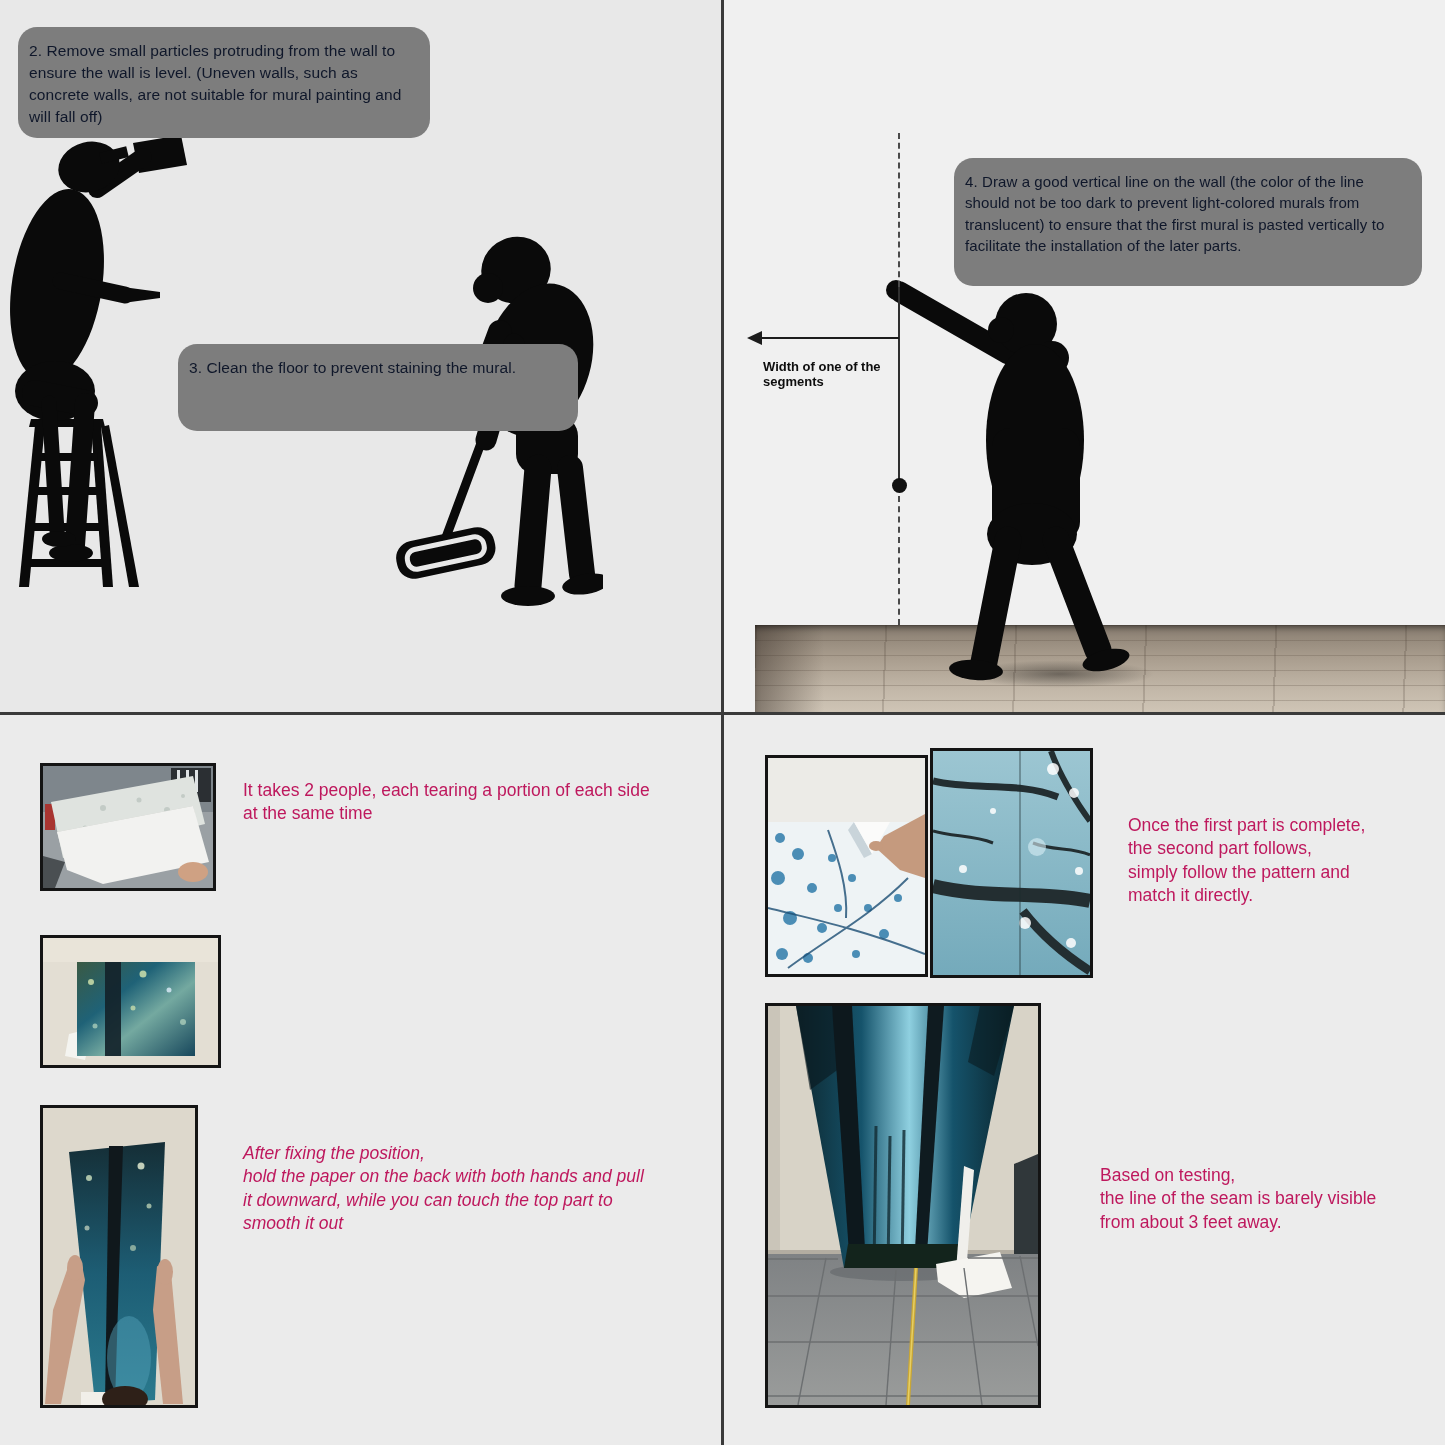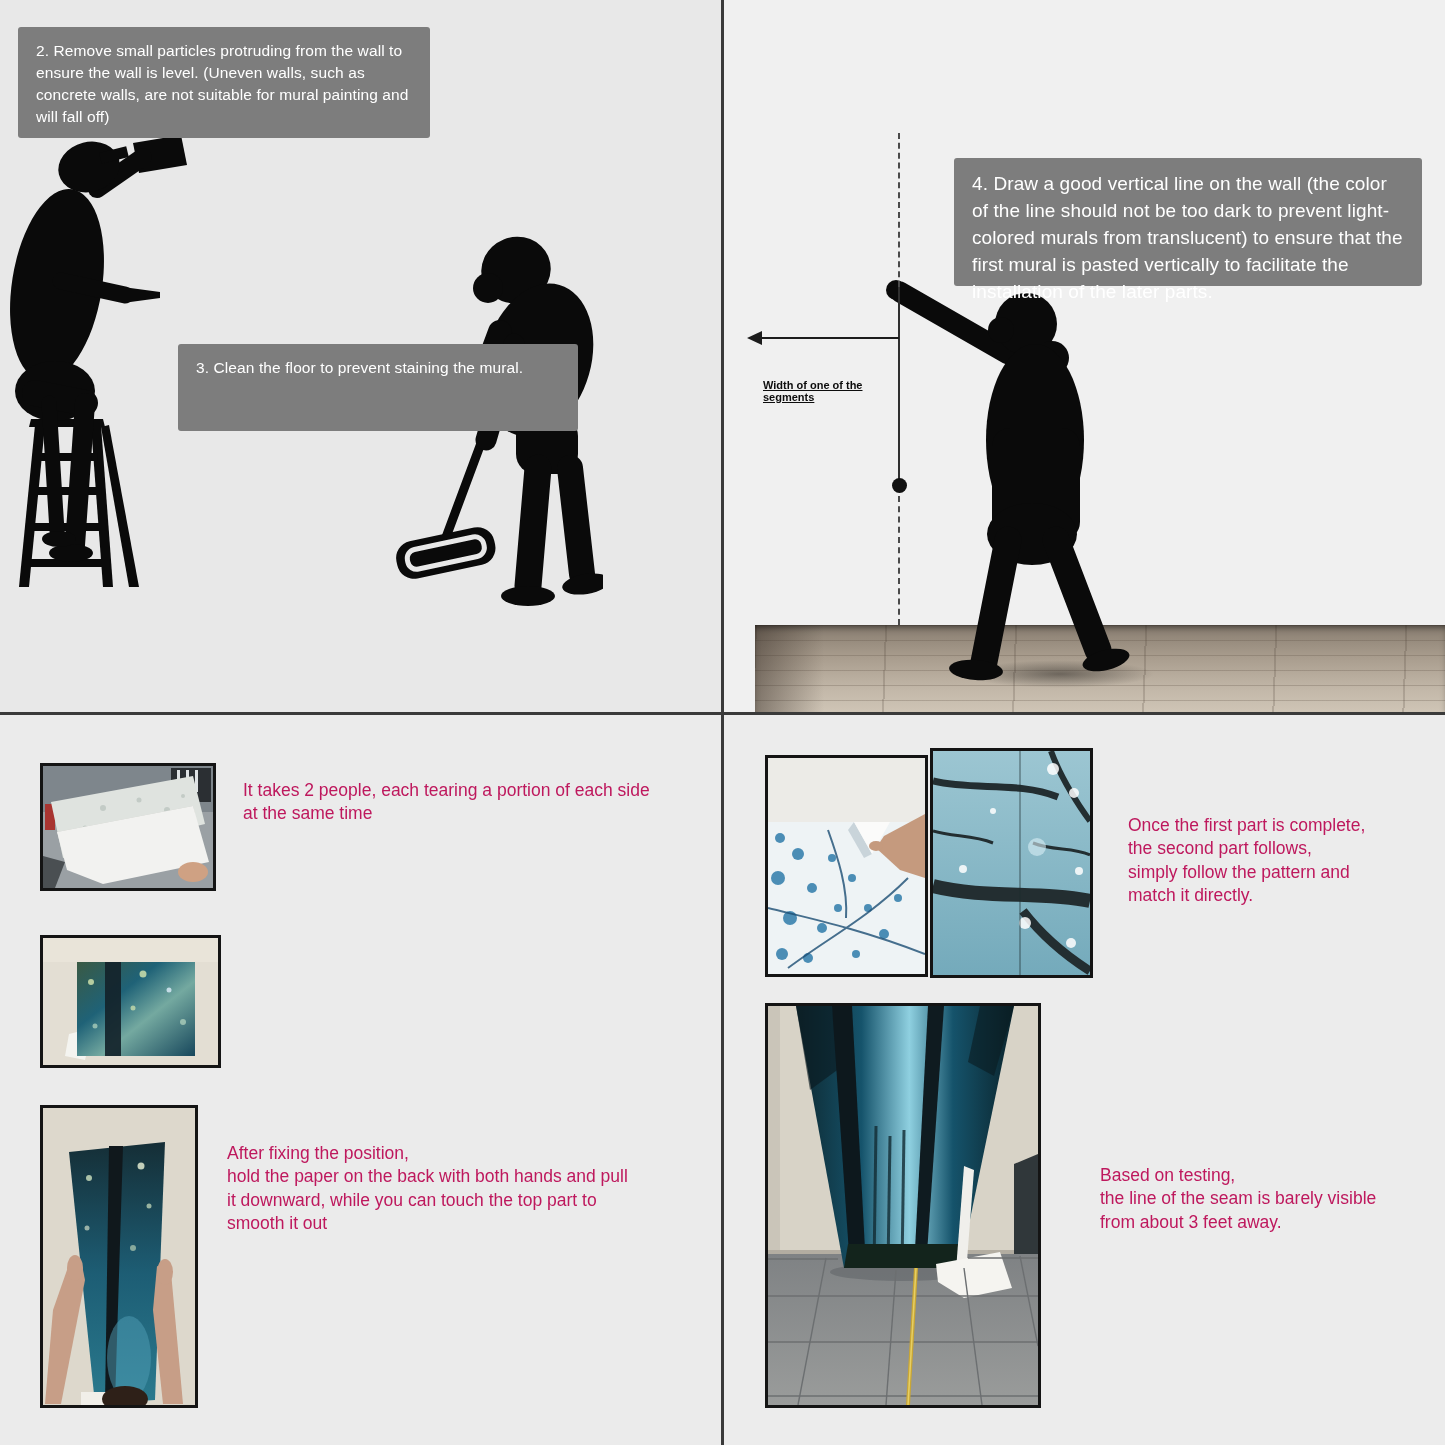--- a/index.html
+++ b/index.html
@@ -6,47 +6,47 @@
   .canvas{position:relative;width:1445px;height:1445px;overflow:hidden;
           font-family:"Liberation Sans","DejaVu Sans",sans-serif;}
   .quad{position:absolute;}
   .q-tl{left:0;top:0;width:722px;height:713px;background:#e8e8e8;}
   .q-tr{left:724px;top:0;width:721px;height:713px;background:#f0f0f0;}
   .q-bl{left:0;top:715px;width:722px;height:730px;background:#ebebeb;}
   .q-br{left:724px;top:715px;width:721px;height:730px;background:#ececec;}
   .divider-v{position:absolute;left:721px;top:0;width:3px;height:1445px;background:#3a3a3a;z-index:40;}
   .divider-h{position:absolute;left:0;top:712px;width:1445px;height:3px;background:#3a3a3a;z-index:40;}
 
-  .callout{position:absolute;background:#7d7d7d;border-radius:3px;color:#ffffff;
-           padding:13px 18px;box-sizing:border-box;font-size:15.5px;line-height:1.42;
+  .callout{position:absolute;background:#7d7d7d;border-radius:19px;color:#0f172a;
+           padding:13px 11px;box-sizing:border-box;font-size:15.5px;line-height:1.42;
            letter-spacing:.1px;z-index:10;}
   .callout.step2{left:18px;top:27px;width:412px;height:111px;}
   .callout.step3{left:178px;top:344px;width:400px;height:87px;}
-  .callout.step4{left:954px;top:158px;width:468px;height:128px;font-size:19px;}
+  .callout.step4{left:954px;top:158px;width:468px;height:128px;font-size:15px;}
 
   .body-text{position:absolute;color:#be185d;font-size:17.5px;line-height:1.34;
              white-space:pre-line;z-index:10;}
 
   .sil{position:absolute;z-index:5;}
   .sil svg{display:block;}
 
   
   .plumb-dash-top{position:absolute;left:898px;top:133px;height:154px;width:0;
       border-left:2px dashed #4a4a4a;z-index:6;}
   .plumb-solid{position:absolute;left:898px;top:287px;height:192px;width:2px;background:#2f2f2f;z-index:6;}
   .plumb-dot{position:absolute;left:892px;top:478px;width:15px;height:15px;border-radius:50%;background:#111;z-index:6;}
   .plumb-dash-bot{position:absolute;left:898px;top:496px;height:129px;width:0;
       border-left:2px dashed #4a4a4a;z-index:6;}
   .width-arrow-line{position:absolute;left:758px;top:337px;width:141px;height:0;
       border-top:2px solid #1c1c1c;z-index:6;}
   .width-arrow-head{position:absolute;left:747px;top:331px;width:0;height:0;
       border-top:7px solid transparent;border-bottom:7px solid transparent;
       border-right:15px solid #1c1c1c;z-index:6;}
-  .width-label{position:absolute;left:763px;top:379px;width:150px;font-size:11px;
-      font-weight:600;color:#0d0d0d;z-index:6;text-decoration:underline;}
+  .width-label{position:absolute;left:763px;top:359px;width:150px;font-size:13px;
+      font-weight:600;color:#0d0d0d;z-index:6;}
 
   .floor-strip{position:absolute;left:755px;top:625px;width:690px;height:87px;z-index:3;
       background:
         linear-gradient(90deg, rgba(55,45,38,.5), rgba(55,45,38,0) 10%),
         repeating-linear-gradient(to bottom, rgba(88,74,62,.25) 0 1.5px, rgba(0,0,0,0) 1.5px 15px),
         repeating-linear-gradient(92deg, rgba(70,58,48,.20) 0 2px, rgba(0,0,0,0) 2px 130px),
         linear-gradient(to bottom, #877c6f 0%, #a79b8c 35%, #c3b8a9 75%, #cfc5b6 100%);
       box-shadow: inset 0 5px 7px -3px rgba(0,0,0,.55);}
   .figure-shadow{position:absolute;left:965px;top:660px;width:190px;height:28px;z-index:4;
       background:radial-gradient(ellipse at center, rgba(20,18,16,.45), rgba(20,18,16,0) 70%);}
@@ -235,21 +235,21 @@
       <ellipse cx="86" cy="250" rx="22" ry="42" fill="#4f9db5" opacity=".5"></ellipse>
       <polygon points="24,162 38,152 42,172 18,296 2,296 10,202" fill="#c79e87"></polygon>
       <polygon points="114,158 128,164 140,296 120,296 110,202" fill="#c79e87"></polygon>
       <ellipse cx="32" cy="160" rx="8" ry="13" fill="#c79e87"></ellipse>
       <ellipse cx="122" cy="164" rx="8" ry="13" fill="#c79e87"></ellipse>
       <rect x="38" y="284" width="32" height="13" fill="#f1efe9"></rect>
       <ellipse cx="82" cy="291" rx="23" ry="13" fill="#2e2018"></ellipse>
     </svg>
   </figure>
 
-  <div class="body-text" style="left:227px;top:1142px;width:480px;">After fixing the position,
+  <div class="body-text" style="left:243px;top:1142px;width:480px;font-style:italic;">After fixing the position,
 hold the paper on the back with both hands and pull
 it downward, while you can touch the top part to
 smooth it out</div>
 
   <figure class="photo" style="left:765px;top:755px;width:157px;height:216px;" aria-label="Hand peeling backing while matching the second panel">
     <svg viewBox="0 0 157 216" preserveAspectRatio="none">
       <rect width="157" height="216" fill="#ecebe7"></rect>
       <rect y="64" width="157" height="152" fill="#eef3f5"></rect>
       <g fill="#2f7cab" opacity=".85">
         <circle cx="12" cy="80" r="5"></circle>

